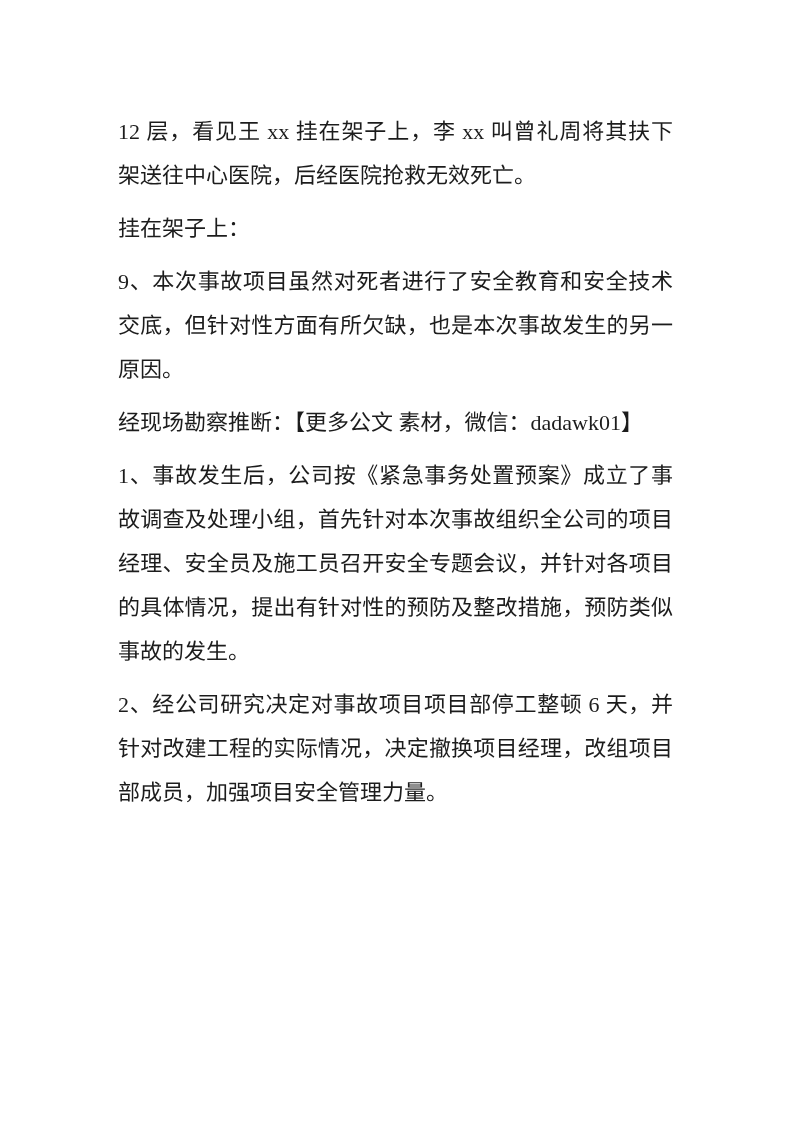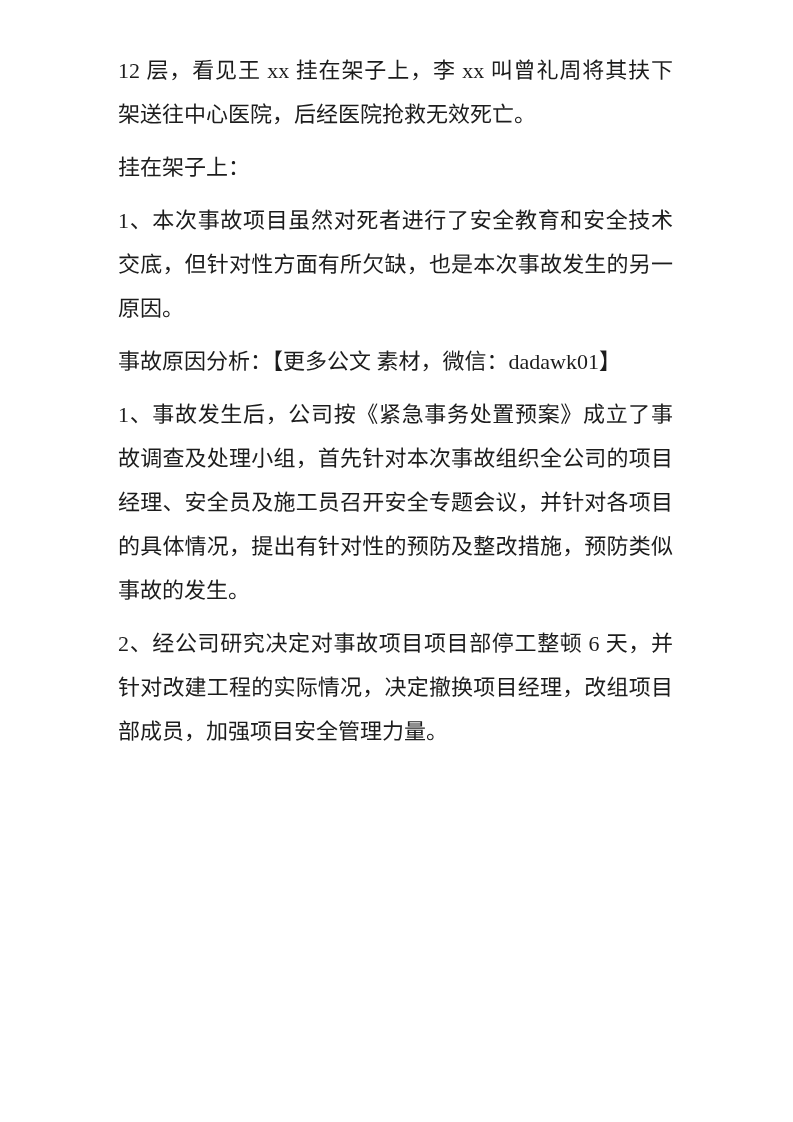--- a/index.html
+++ b/index.html
@@ -10,21 +10,21 @@
     html, body {
       width: 793px;
       height: 1122px;
       background: var(--bg);
       overflow: hidden;
     }
     .doc-page {
       width: 793px;
       height: 1122px;
       background: var(--bg);
-      padding: 49px 120px 0 118px;
+      padding: 110px 120px 0 118px;
     }
     .doc-page p {
       font-family: "Liberation Serif", "DejaVu Serif", serif;
       font-size: 22px;
       line-height: 44px;
       color: var(--text);
       text-align: justify;
       text-justify: inter-ideograph;
       margin: 0 0 9px 0;
       word-break: break-all;
@@ -33,20 +33,20 @@
 </head>
 <body>
 
 <main class="doc-page">
   <p>12 层，看见王 xx 挂在架子上，李 xx 叫曾礼周将其扶下架送往中心医院，后经医院抢救无效死亡。</p>
 
   <p>挂在架子上：</p>
 
 
 
-  <p>1、本次事故项目虽然对死者进行了安全教育和安全技术交底，但针对性方面有所欠缺，也是本次事故发生的另一原因。</p>
+  <p>9、本次事故项目虽然对死者进行了安全教育和安全技术交底，但针对性方面有所欠缺，也是本次事故发生的另一原因。</p>
 
-  <p>事故原因分析：【更多公文 素材，微信：dadawk01】</p>
+  <p>经现场勘察推断：【更多公文 素材，微信：dadawk01】</p>
 
   <p>1、事故发生后，公司按《紧急事务处置预案》成立了事故调查及处理小组，首先针对本次事故组织全公司的项目经理、安全员及施工员召开安全专题会议，并针对各项目的具体情况，提出有针对性的预防及整改措施，预防类似事故的发生。</p>
 
   <p>2、经公司研究决定对事故项目项目部停工整顿 6 天，并针对改建工程的实际情况，决定撤换项目经理，改组项目部成员，加强项目安全管理力量。</p>
 </main>
 
 </body></html>

